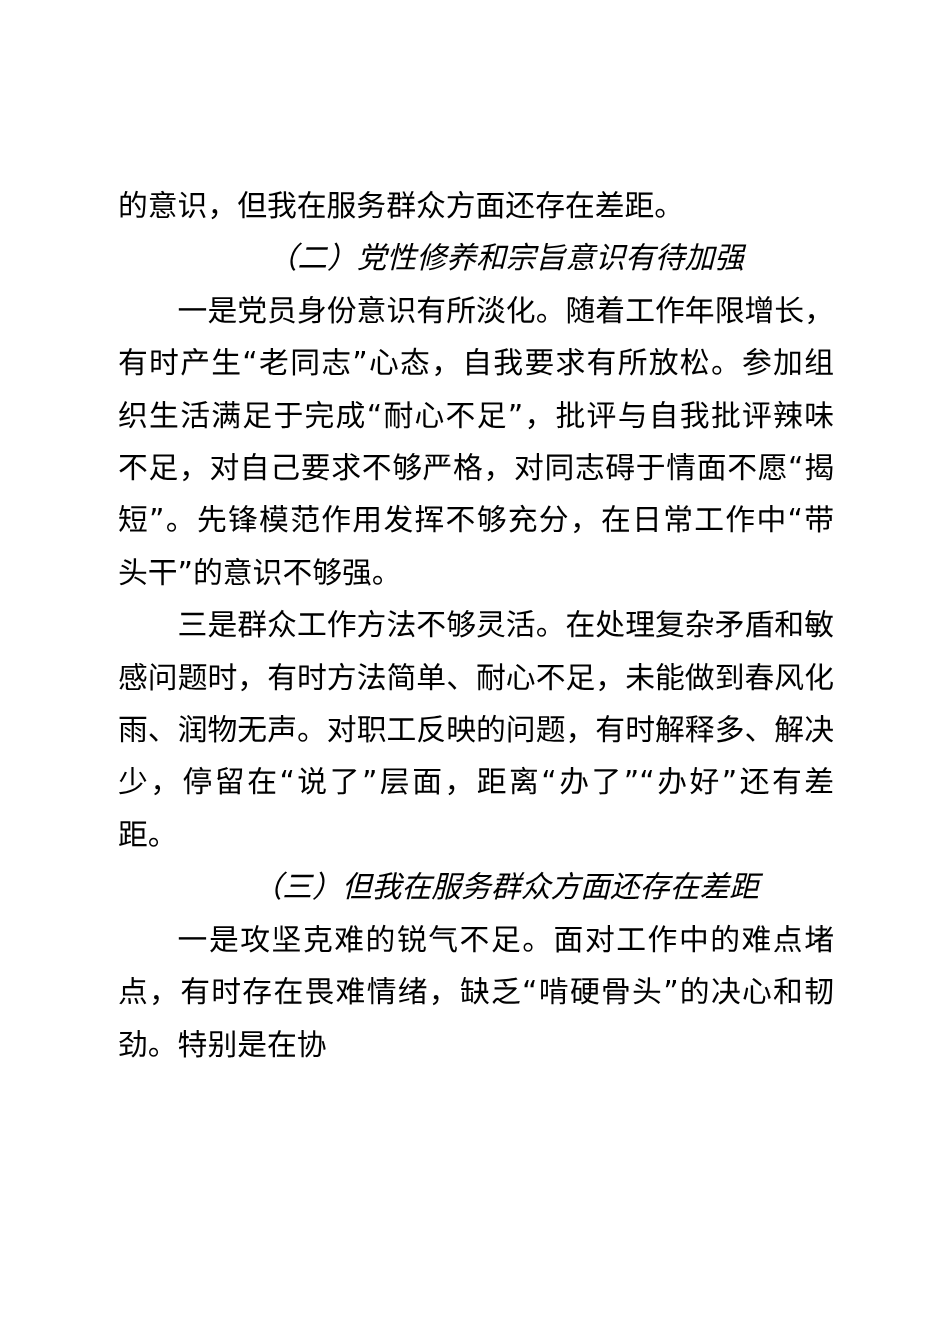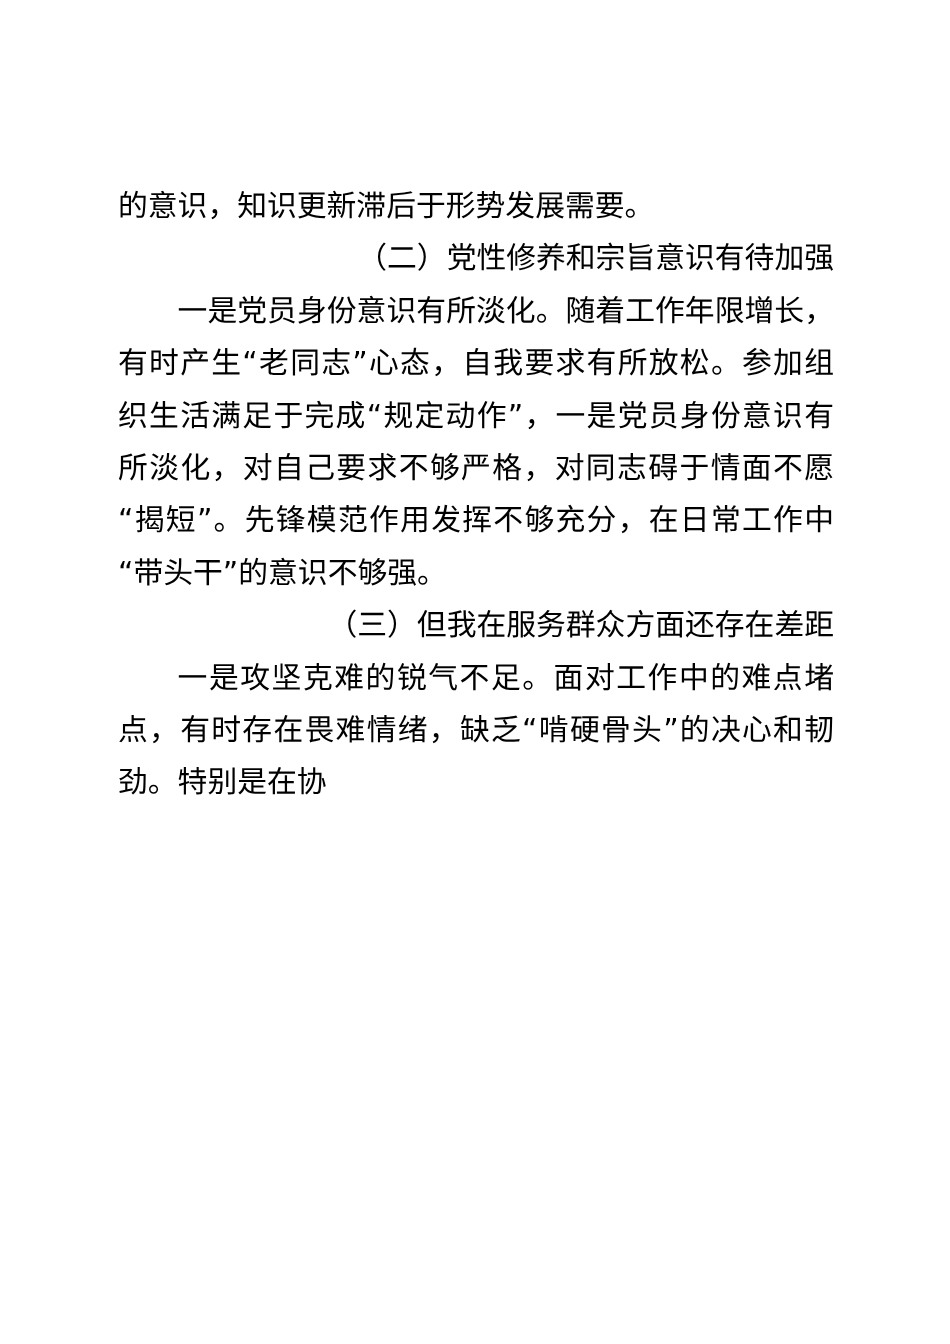--- a/index.html
+++ b/index.html
@@ -46,35 +46,37 @@
   }
 
   
   .para.indent {
     text-indent: 59.6px;
   }
 
   
   .para.heading {
     text-indent: 59.6px;
-    text-align: right;
+    text-align: center;
+    font-style: italic;
   }
 </style>
 </head>
 <body>
 
 <div class="page">
   <div class="doc-body">
 
-    <p class="para continuation">的意识，知识更新滞后于形势发展需要。</p>
+    <p class="para continuation">的意识，但我在服务群众方面还存在差距。</p>
 
     <p class="para heading">（二）党性修养和宗旨意识有待加强</p>
 
-    <p class="para indent">一是党员身份意识有所淡化。随着工作年限增长，有时产生“老同志”心态，自我要求有所放松。参加组织生活满足于完成“规定动作”，一是党员身份意识有所淡化，对自己要求不够严格，对同志碍于情面不愿“揭短”。先锋模范作用发挥不够充分，在日常工作中“带头干”的意识不够强。</p>
+    <p class="para indent">一是党员身份意识有所淡化。随着工作年限增长，有时产生“老同志”心态，自我要求有所放松。参加组织生活满足于完成“耐心不足”，批评与自我批评辣味不足，对自己要求不够严格，对同志碍于情面不愿“揭短”。先锋模范作用发挥不够充分，在日常工作中“带头干”的意识不够强。</p>
 
 
+    <p class="para indent">三是群众工作方法不够灵活。在处理复杂矛盾和敏感问题时，有时方法简单、耐心不足，未能做到春风化雨、润物无声。对职工反映的问题，有时解释多、解决少，停留在“说了”层面，距离“办了”“办好”还有差距。</p>
 
     <p class="para heading">（三）但我在服务群众方面还存在差距</p>
 
     <p class="para indent">一是攻坚克难的锐气不足。面对工作中的难点堵点，有时存在畏难情绪，缺乏“啃硬骨头”的决心和韧劲。特别是在协</p>
 
   </div>
 </div>
 
 </body></html>

